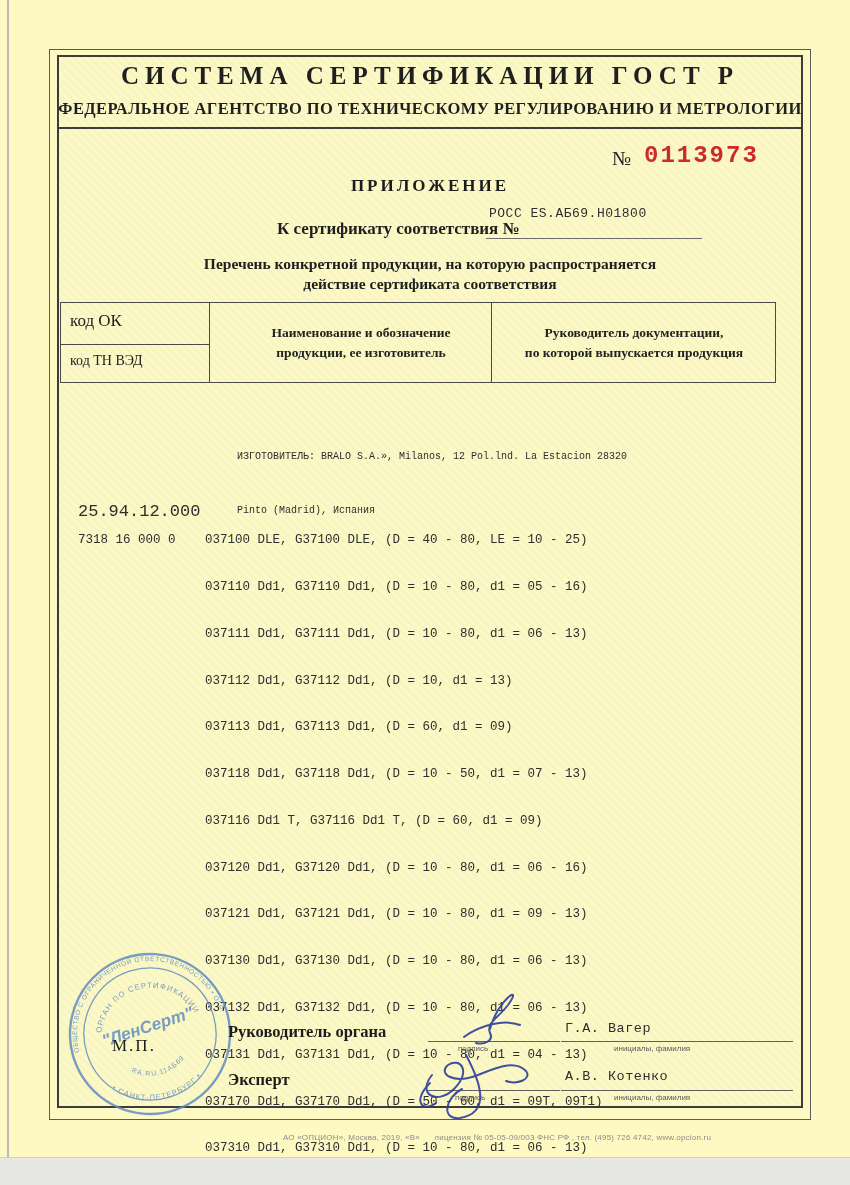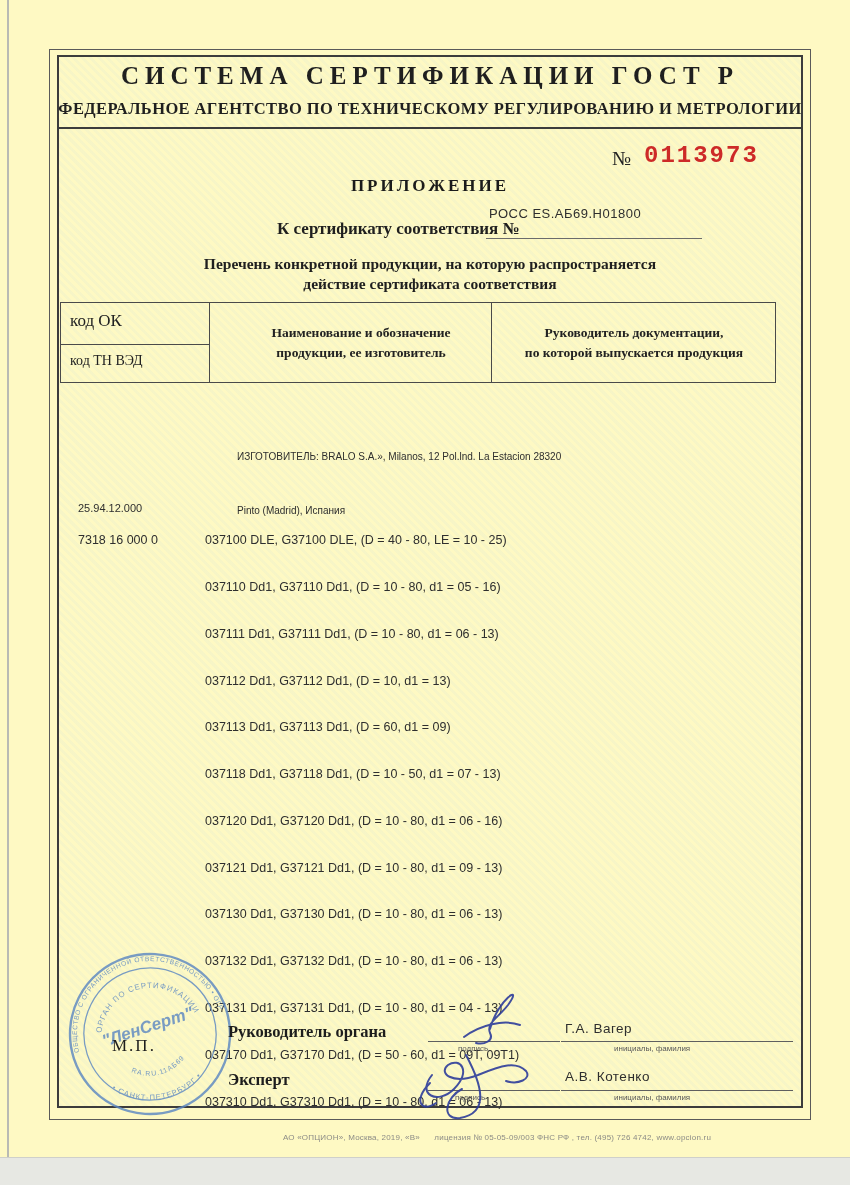--- a/index.html
+++ b/index.html
@@ -35,23 +35,23 @@
 
   .tbl { position:absolute; left:60px; top:302px; width:716px; height:81px; border:1.2px solid #4a4a4a; }
   .tbl .v1 { position:absolute; left:148px; top:0; width:1.2px; height:100%; background:#4a4a4a; }
   .tbl .v2 { position:absolute; left:430px; top:0; width:1.2px; height:100%; background:#4a4a4a; }
   .tbl .h1 { position:absolute; left:0; top:41px; width:148px; height:1.2px; background:#4a4a4a; }
   .tbl .c-ok    { position:absolute; left:9px; top:8px;  font-size:17px; color:#222; }
   .tbl .c-tnved { position:absolute; left:9px; top:50px; font-size:14px; color:#222; }
   .tbl .c2 { position:absolute; left:148px; top:20px; width:282px; text-align:center; font-size:13.5px; font-weight:bold; line-height:20px; color:#222;padding-left:22px; }
   .tbl .c3 { position:absolute; left:430px; top:20px; width:286px; text-align:center; font-size:13.5px; font-weight:bold; line-height:20px; color:#222; }
 
-  .mono { font-family:Liberation Sans, sans-serif; color:#2e2e2e; }
+  .mono { font-family:Liberation Mono, monospace; color:#2e2e2e; }
   .manufacturer { position:absolute; left:205px; top:412px; font-size:10px; line-height:18px; white-space:pre;margin-left:32px; }
-  .code-ok    { position:absolute; left:78px; top:502px; font-size:11px; }
+  .code-ok    { position:absolute; left:78px; top:502px; font-size:17px; }
   .code-tnved { position:absolute; left:78px; top:533px; font-size:12.5px; }
   .products { position:absolute; left:205px; top:502px; font-size:12.5px; line-height:15.6px; white-space:pre; }
 
   .stamp-wrap { position:absolute; left:58px; top:942px; width:184px; height:184px; transform:rotate(-18deg); opacity:0.82; }
   .stamp-wrap text { fill:#5d88c2; font-family:"Liberation Sans", sans-serif; }
   .mp-mark { position:absolute; left:112px; top:1036px; font-size:17px; letter-spacing:2px; color:#1d1d1d; }
 
   .role-head   { position:absolute; left:228px; top:1022px; font-size:16.5px; font-weight:bold; color:#1d1d1d; }
   .role-expert { position:absolute; left:228px; top:1070px; font-size:16.5px; font-weight:bold; color:#1d1d1d; }
   .sig-line-1  { position:absolute; left:428px; top:1041px; width:132px; border-bottom:1px solid #5f5f5f; }
@@ -119,20 +119,21 @@
   <div class="code-ok mono">25.94.12.000</div>
   <div class="code-tnved mono">7318 16 000 0</div>
 
   <div class="products mono">
     <div>037100 DLE, G37100 DLE, (D = 40 - 80, LE = 10 - 25)</div>
     <div>037110 Dd1, G37110 Dd1, (D = 10 - 80, d1 = 05 - 16)</div>
     <div>037111 Dd1, G37111 Dd1, (D = 10 - 80, d1 = 06 - 13)</div>
     <div>037112 Dd1, G37112 Dd1, (D = 10, d1 = 13)</div>
     <div>037113 Dd1, G37113 Dd1, (D = 60, d1 = 09)</div>
     <div>037118 Dd1, G37118 Dd1, (D = 10 - 50, d1 = 07 - 13)</div>
+    <div>037116 Dd1 T, G37116 Dd1 T, (D = 60, d1 = 09)</div>
     <div>037120 Dd1, G37120 Dd1, (D = 10 - 80, d1 = 06 - 16)</div>
     <div>037121 Dd1, G37121 Dd1, (D = 10 - 80, d1 = 09 - 13)</div>
     <div>037130 Dd1, G37130 Dd1, (D = 10 - 80, d1 = 06 - 13)</div>
     <div>037132 Dd1, G37132 Dd1, (D = 10 - 80, d1 = 06 - 13)</div>
     <div>037131 Dd1, G37131 Dd1, (D = 10 - 80, d1 = 04 - 13)</div>
     <div>037170 Dd1, G37170 Dd1, (D = 50 - 60, d1 = 09T, 09T1)</div>
     <div>037310 Dd1, G37310 Dd1, (D = 10 - 80, d1 = 06 - 13)</div>
     
     
     

